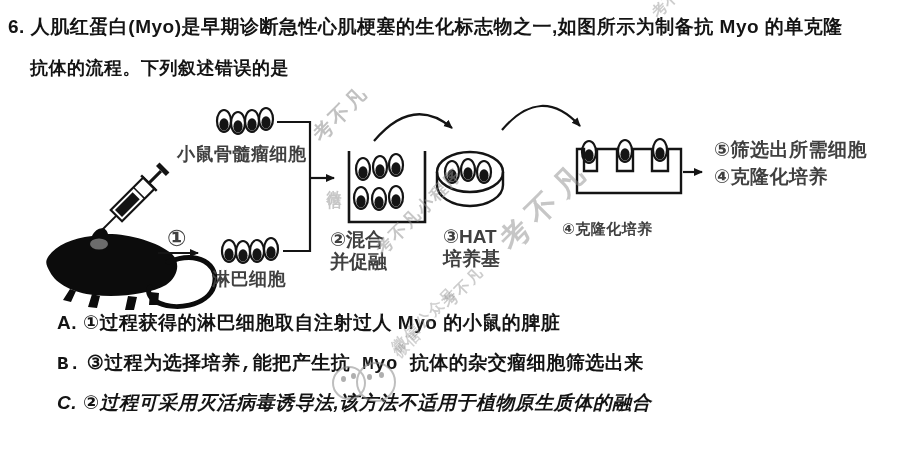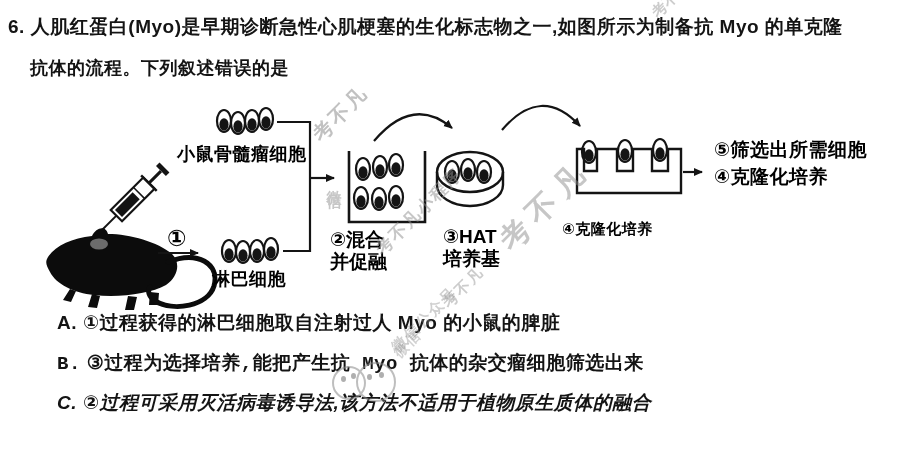--- a/index.html
+++ b/index.html
@@ -5,21 +5,21 @@
   html,body{margin:0;padding:0;background:#fff;}
   body{font-family:"Liberation Sans","DejaVu Sans",sans-serif;}
   .page{position:relative;width:899px;height:459px;background:#fff;overflow:hidden;color:#141414;}
   .txt{position:absolute;font-weight:600;color:#141414;white-space:nowrap;letter-spacing:0.5px;}
   .q1{left:8px;top:14px;font-size:19px;}
   .q2{left:30px;top:56px;font-size:18px;}
   .qnum{font-weight:700;margin-right:6px;}
   .opt{font-size:19px;left:48px;margin-left:9px;}
   .optA{top:310px;} .optB{top:350px;font-family:Liberation Mono, monospace;} .optC{top:390px;font-style:italic;} .optD{top:429px;}
   .opt .lbl{margin-right:6px;}
-  .lab{position:absolute;font-weight:600;color:#000000;}
+  .lab{position:absolute;font-weight:600;color:#404040;}
   .lab-myeloma{left:177px;top:142px;font-size:18px;letter-spacing:0.5px;}
   .lab-lymph{left:212px;top:267px;font-size:18px;letter-spacing:0.5px;}
   .lab-step1{left:167px;top:225px;font-size:23px;}
   .lab-step2{left:330px;top:229px;font-size:19px;line-height:21.5px;}
   .lab-step3{left:443px;top:226px;font-size:19px;line-height:21.5px;}
   .lab-step4{left:562px;top:220px;font-size:15px;letter-spacing:0.5px;}
   .lab-step5{left:714px;top:136px;font-size:19px;line-height:27px;letter-spacing:0.5px;}
   .lab span{display:block;}
   svg.art{position:absolute;left:0;top:0;}
   

